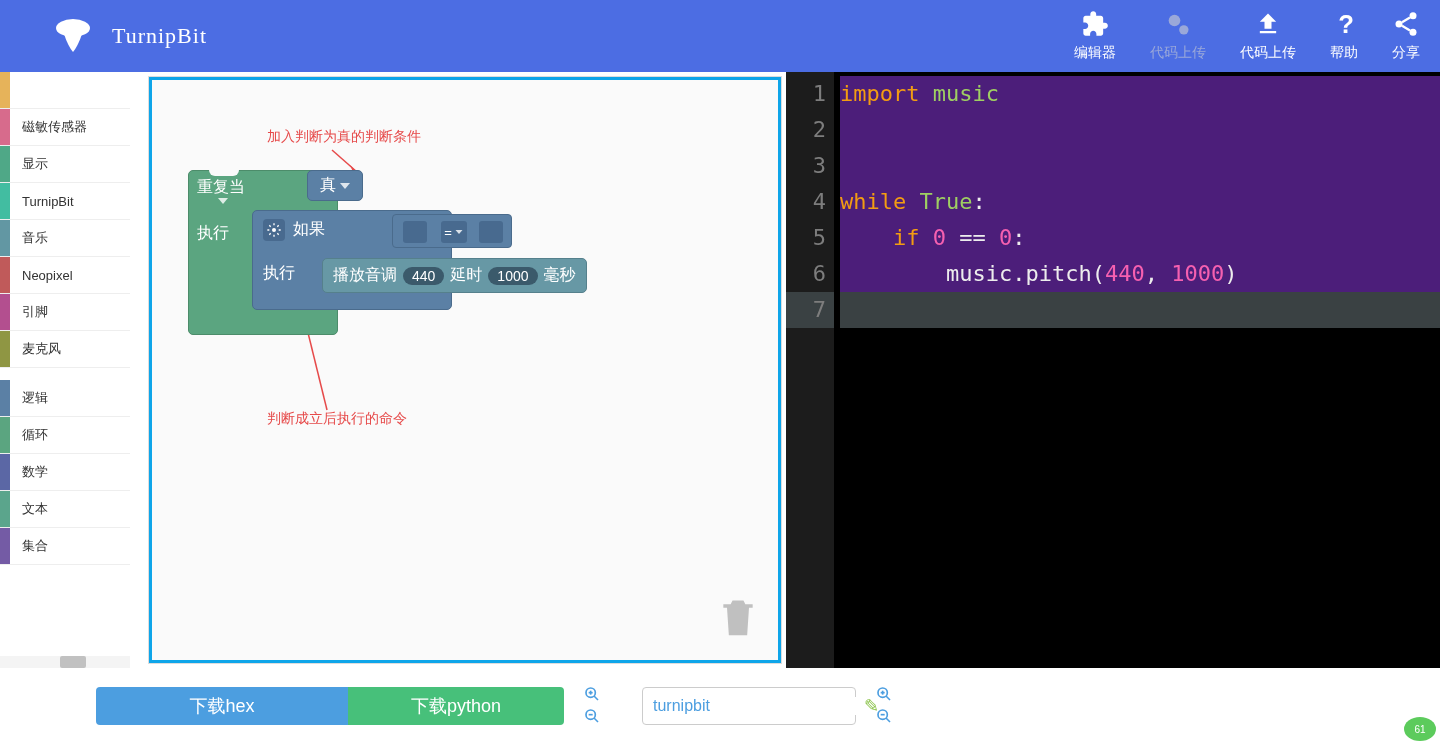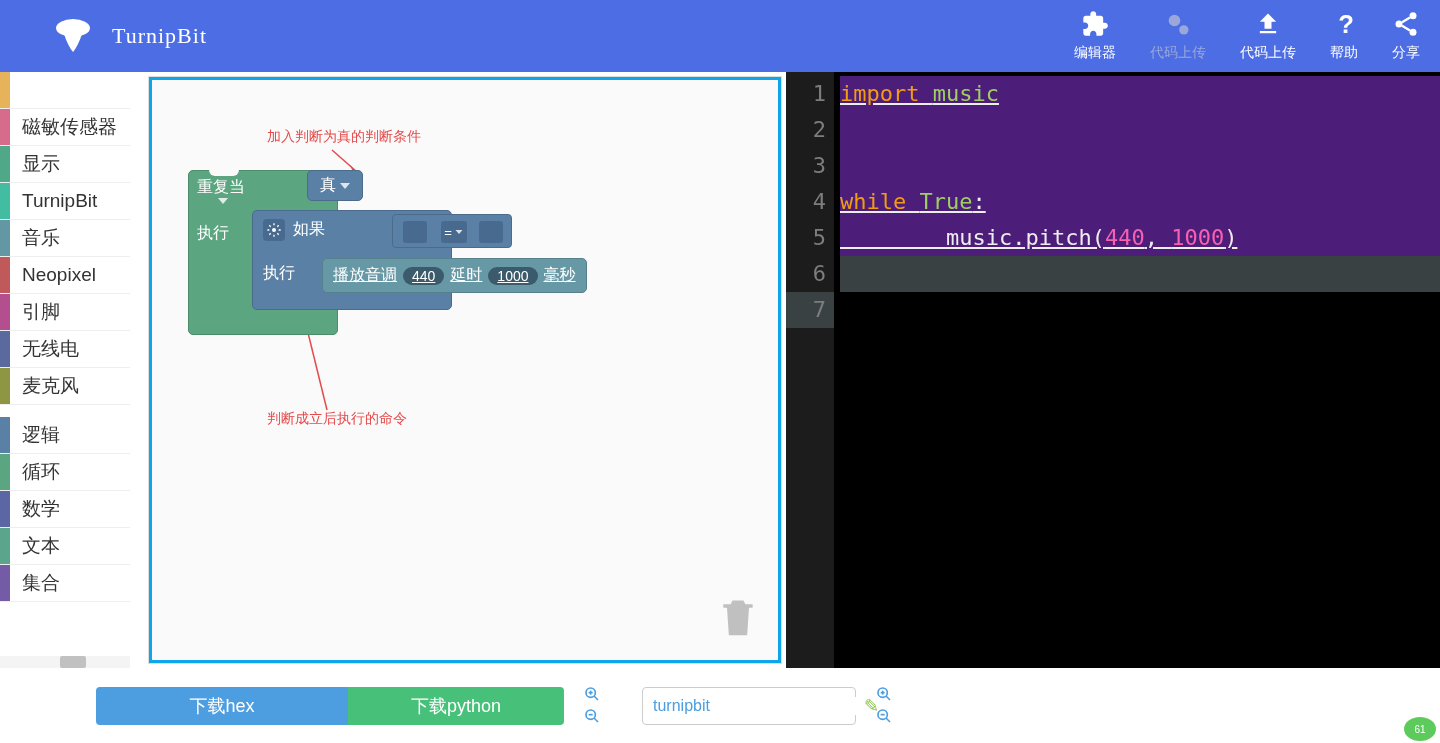--- a/index.html
+++ b/index.html
@@ -11,52 +11,52 @@
 .app-title { font-size: 22px; margin-left: 16px; font-family: Georgia, serif; letter-spacing: 1px; }
 .header-nav { margin-left: auto; display: flex; gap: 34px; }
 .nav-item { display: flex; flex-direction: column; align-items: center; font-size: 14px; cursor: pointer; color: #fff; }
 .nav-item.dim { color: #9AA8D9; }
 .nav-icon { width: 28px; height: 28px; margin-bottom: 6px; }
 
 .main { display: flex; height: 596px; }
 
 .sidebar { width: 130px; height: 100%; overflow: hidden; position: relative; display: flex; flex-direction: column; }
 .sidebar-inner { flex: 1; overflow: hidden; }
-.sidebar-item { height: 37px; display: flex; align-items: center; font-size: 19px; color: #333; border-bottom: 1px solid #eee; cursor: pointer; }
+.sidebar-item { height: 37px; display: flex; align-items: center; font-size: 13px; color: #333; border-bottom: 1px solid #eee; cursor: pointer; }
 .sidebar-color { width: 10px; height: 100%; margin-right: 12px; }
 .sidebar-scroll { height: 12px; background: #f4f4f4; position: relative; }
 .sidebar-scroll-thumb { position: absolute; height: 100%; width: 26px; left: 60px; background: #c1c1c1; border-radius: 2px; }
 
 .workspace { flex: 1; background: #0ea5e9; position: relative; border: 1px solid #ddd; margin: 4px 4px 4px 18px; }
 .workspace-inner { position: absolute; inset: 3px; background: #fafafa; }
 
 .block-loop { position: absolute; left: 36px; top: 90px; width: 150px; height: 165px; background: #5BA580; border: 1px solid #4C8C6A; border-radius: 5px; }
 .block-loop .notch { position: absolute; top: -1px; left: 20px; width: 30px; height: 6px; background: #fafafa; border-radius: 0 0 6px 6px; }
 .block-loop-header { position: absolute; top: 6px; left: 8px; color: #fff; font-size: 16px; display: flex; align-items: center; flex-direction: column; }
 .dd-arrow { display: inline-block; width: 0; height: 0; border-left: 5px solid transparent; border-right: 5px solid transparent; border-top: 6px solid #fff; margin-left: 4px; opacity: 0.8;}
 .block-true { position: absolute; left: 155px; top: 90px; background: #5B80A5; border: 1px solid #4A6B8C; border-radius: 5px; padding: 4px 12px; color: #fff; font-size: 16px; display: flex; align-items: center; }
 .block-loop-do { position: absolute; top: 52px; left: 8px; color: #fff; font-size: 16px; }
 .block-if { position: absolute; left: 100px; top: 130px; width: 200px; height: 100px; background: #5B80A5; border: 1px solid #4A6B8C; border-radius: 5px; }
 .block-if-gear { position: absolute; top: 8px; left: 10px; width: 22px; height: 22px; background: #486A8F; border-radius: 4px; display: flex; align-items: center; justify-content: center; }
 .block-if-label { position: absolute; top: 8px; left: 40px; color: #fff; font-size: 16px; }
 .block-if-do { position: absolute; top: 52px; left: 10px; color: #fff; font-size: 16px; }
 .block-cond { position: absolute; left: 240px; top: 134px; width: 120px; height: 34px; background: #5B80A5; border: 1px solid #4A6B8C; border-radius: 4px; }
 .block-cond-slot { position: absolute; top: 6px; width: 24px; height: 22px; background: #486A8F; border-radius: 3px; }
 .block-cond-eq { position: absolute; top: 6px; left: 48px; width: 26px; height: 22px; background: #486A8F; border-radius: 3px; color: #fff; font-size: 13px; display: flex; align-items: center; justify-content: center; }
-.block-pitch { position: absolute; left: 170px; top: 178px; background: #6798A5; border: 1px solid #55808C; border-radius: 5px; padding: 6px 10px; color: #fff; font-size: 16px; display: flex; align-items: center; gap: 6px; text-decoration: underline;}
+.block-pitch { position: absolute; left: 170px; top: 178px; background: #6798A5; border: 1px solid #55808C; border-radius: 5px; padding: 6px 10px; color: #fff; font-size: 16px; display: flex; align-items: center; gap: 6px;}
 .block-num { background: #3B5A6B; border-radius: 10px; padding: 1px 9px; font-size: 14px; color: #fff;}
 
 .annotation { position: absolute; color: #E64A4A; font-size: 14px; }
 .arrow-svg { position: absolute; pointer-events: none; }
 
 .trash { position: absolute; right: 18px; bottom: 18px; width: 44px; height: 50px; opacity: 0.5; }
 
 .code-panel { width: 654px; background: #000; display: flex; font-family: "Consolas", monospace; font-size: 22px; line-height: 36px; }
 .gutter { width: 48px; background: #1C1C1C; color: #7D7D7D; text-align: right; padding: 4px 8px 0 0; }
-.code { flex: 1; padding: 4px 0 0 6px; position: relative; color: #EDEDED; text-decoration: underline; }
+.code { flex: 1; padding: 4px 0 0 6px; position: relative; color: #EDEDED; }
 .code-line { height: 36px; white-space: pre; }
 .code-line.active { background: #3A4143; }
 .kw { color: #F39C12; }
 .builtin { color: #9FCF62; }
 .num { color: #F660B0; }
 .bg-purple { background: #4C1E7A; }
 
 .footer { height: 75px; width: 1412px; display: flex; align-items: center; padding: 0 0 0 56px; margin-left: 40px; }
 .btn { height: 38px; color: #fff; font-size: 18px; display: flex; align-items: center; justify-content: center; cursor: pointer; }
 .btn-hex { width: 252px; background: #4C9EE0; border-radius: 4px 0 0 4px; }
@@ -144,24 +144,20 @@
         </div>
       <div class="sidebar-item">
           <div class="sidebar-color" style="background:#C05A5A"></div>
           <span>Neopixel</span>
         </div>
       <div class="sidebar-item">
           <div class="sidebar-color" style="background:#B34F8F"></div>
           <span>引脚</span>
         </div>
       <div class="sidebar-item">
-          <div class="sidebar-color" style="background:#5A6A9F"></div>
-          <span>无线电</span>
-        </div>
-      <div class="sidebar-item">
           <div class="sidebar-color" style="background:#8F9643"></div>
           <span>麦克风</span>
         </div>
       <div class="sidebar-item" style="border:none;height:12px"></div>
       <div class="sidebar-item">
           <div class="sidebar-color" style="background:#5B80A5"></div>
           <span>逻辑</span>
         </div>
       <div class="sidebar-item">
           <div class="sidebar-color" style="background:#5BA580"></div>
@@ -256,20 +252,21 @@
       <div>4</div>
       <div>5</div>
       <div>6</div>
       <div style="background:#3A4143;margin-right:-8px;padding-right:8px">7</div>
     </div>
     <div class="code">
       <div class="code-line bg-purple"><span class="kw">import </span><span class="builtin">music</span></div>
       <div class="code-line bg-purple"></div>
       <div class="code-line bg-purple"></div>
       <div class="code-line bg-purple"><span class="kw">while </span><span class="builtin">True</span><span>:</span></div>
+      <div class="code-line bg-purple"><span class="kw">    if </span><span class="num">0</span><span> == </span><span class="num">0</span><span>:</span></div>
       <div class="code-line bg-purple"><span>        music.pitch(</span><span class="num">440</span><span>, </span><span class="num">1000</span><span>)</span></div>
       <div class="code-line active"></div>
     </div>
   </div>
 </div>
 
 <div class="footer">
   <div class="btn btn-hex">下载hex</div>
   <div class="btn btn-py">下载python</div>
   <div class="zoom-col">

